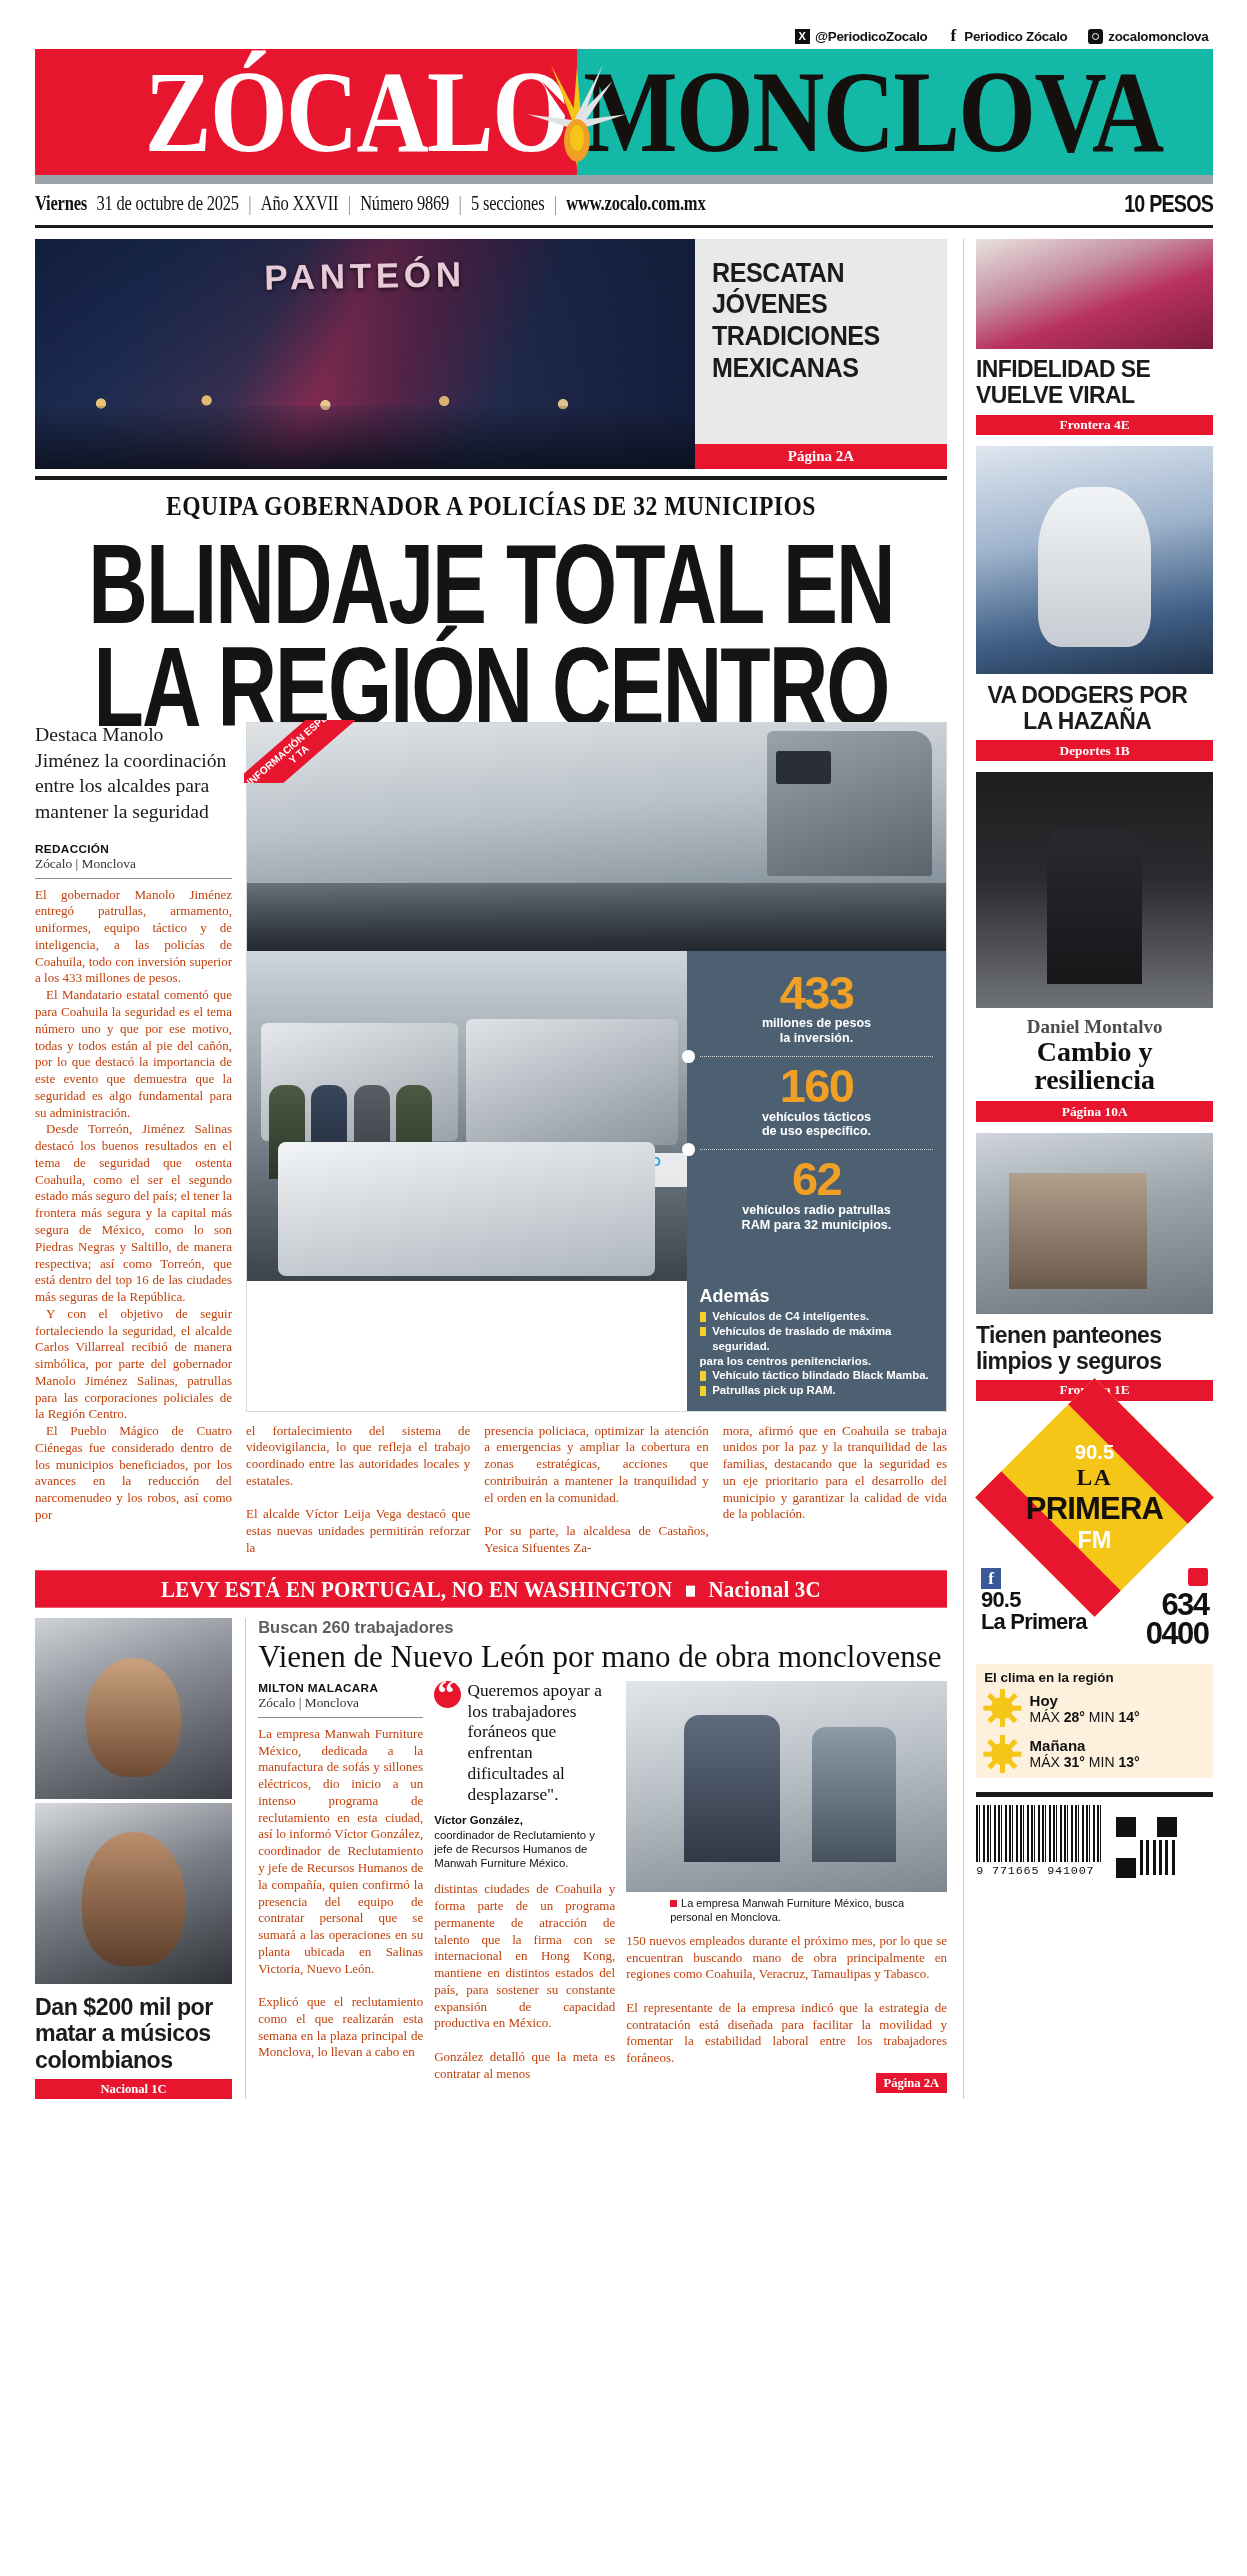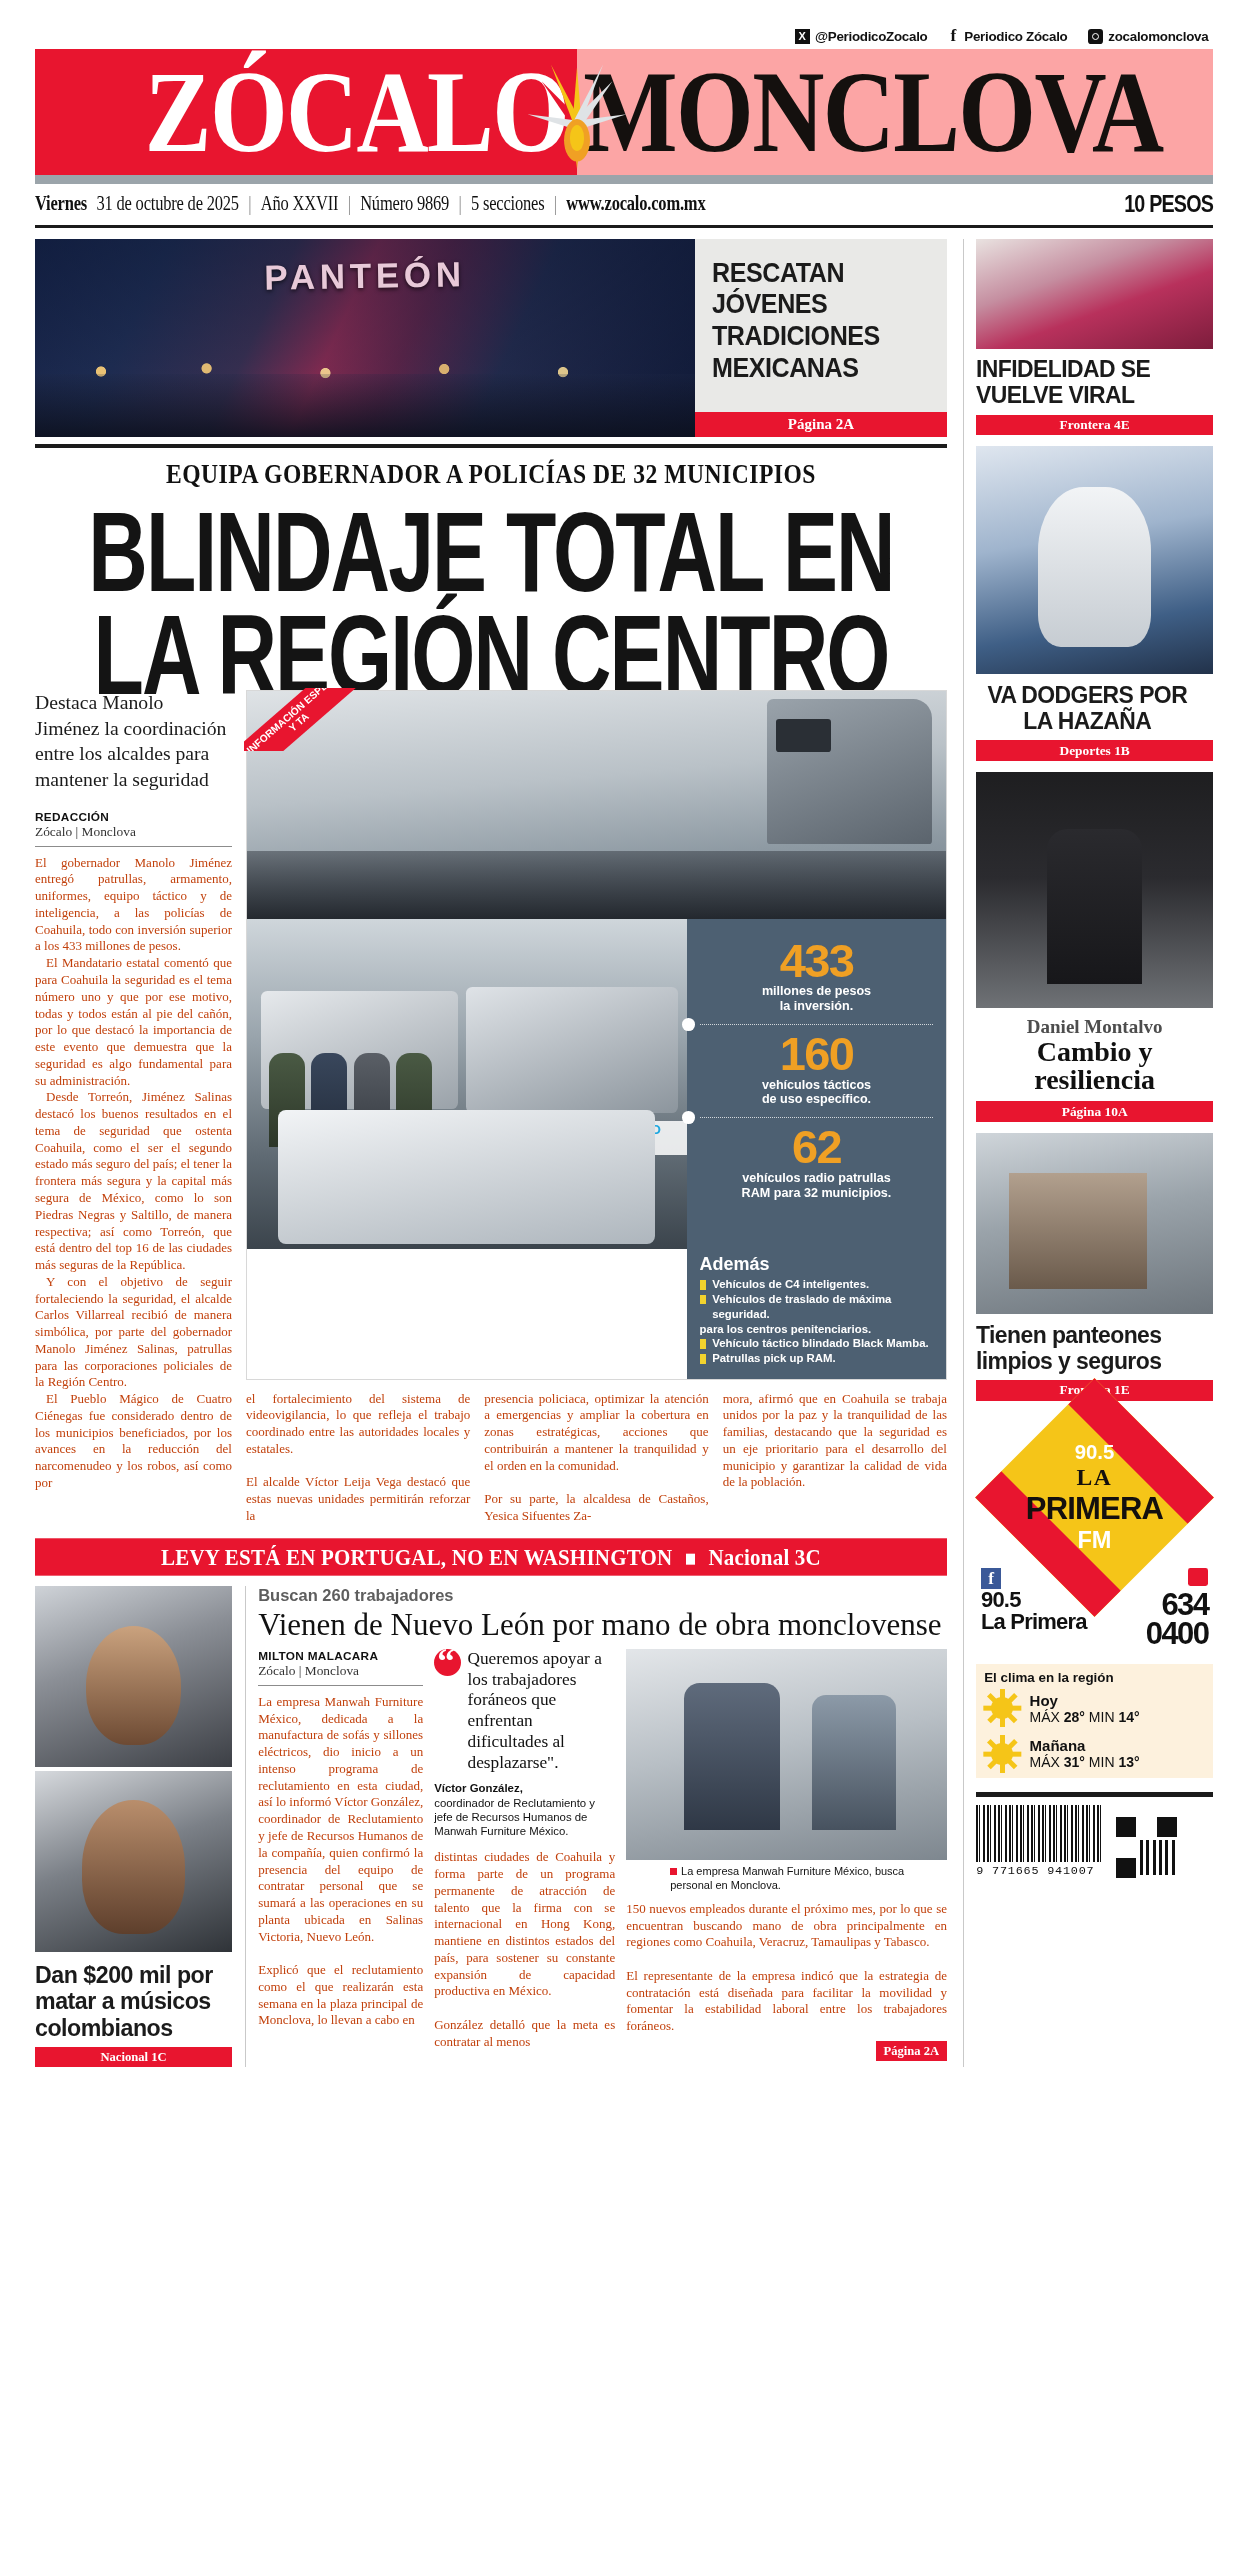--- a/index.html
+++ b/index.html
@@ -69,21 +69,21 @@
     overflow: visible;
   }
   .mh-left {
     flex: 0 0 46%;
     background: #e8152f;
     display: flex; align-items: center; justify-content: flex-end;
     padding-right: 12.6px;
   }
   .mh-right {
     flex: 1;
-    background: #fca5a5;
+    background: #14b8a6;
     display: flex; align-items: center; justify-content: flex-start;
     padding-left: 12.6px;
   }
   .mh-word {
     font-family: "Liberation Serif", serif;
     font-weight: 700;
     font-size: 98px;
     line-height: 1;
     letter-spacing: -1.6px;
     transform: scaleY(1.18) scaleX(1.02);
@@ -123,21 +123,21 @@
     letter-spacing: -0.8px;
     transform: scaleY(1.18);
   }
 
   
   .body-wrap { display: flex; gap: 15.7px; padding-top: 11px; }
   .col-main { width: 912px; }
   .col-side { width: 252px; border-left: 1.6px solid #c9c9c9; padding-left: 12.6px; }
 
   
-  .teaser { display: flex; height: 198px; margin-bottom: 0; }
+  .teaser { display: flex; height: 230px; margin-bottom: 0; }
   .teaser-photo {
     flex: 1;
     background:
       linear-gradient(180deg, rgba(8,20,48,.55), rgba(8,20,48,.2)),
       linear-gradient(115deg,#1d2a52 0%, #27365f 18%, #4a3a5e 35%, #b3345e 46%, #7b2b52 56%, #2c3357 70%, #141d3c 100%);
     position: relative; overflow: hidden;
   }
   .teaser-photo .panteon {
     position: absolute; top: 17.3px; left: 50%; transform: translateX(-50%) rotate(-1deg);
     font-family: "Liberation Sans", sans-serif;

